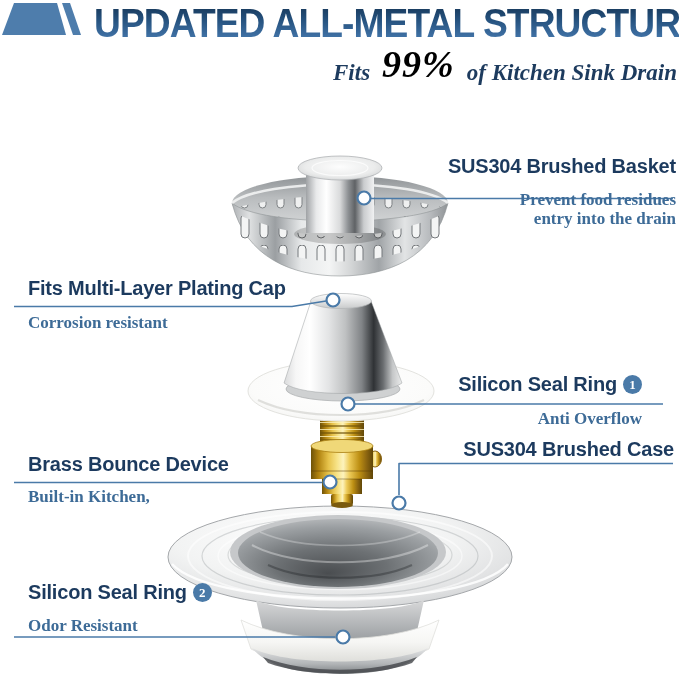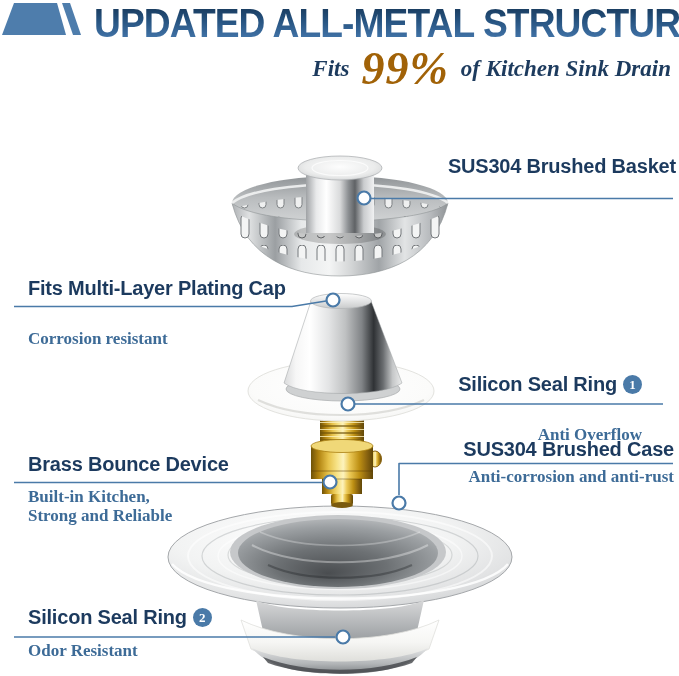--- a/index.html
+++ b/index.html
@@ -5,37 +5,37 @@
   html,body{margin:0;padding:0;background:#ffffff;}
   .scene{position:relative;width:679px;height:676px;overflow:hidden;background:#fff;
          font-family:"Liberation Sans",sans-serif;}
   
   .logo{position:absolute;left:0;top:2px;}
   .title{position:absolute;left:94px;top:1px;white-space:nowrap;
          font-family:"Liberation Sans",sans-serif;font-weight:bold;font-size:40px;
          letter-spacing:-1px;transform:scaleX(.93);transform-origin:0 50%;
          background:linear-gradient(180deg,#14304e 0%,#24507c 40%,#3c6da0 75%,#5186b8 100%);
          -webkit-background-clip:text;background-clip:text;color:transparent;}
-  .subtitle{position:absolute;top:42px;right:8px;display:flex;align-items:center;white-space:nowrap;}
+  .subtitle{position:absolute;top:42px;right:2px;display:flex;align-items:flex-end;white-space:nowrap;}
   .sub-prefix,.sub-suffix{font-family:"Liberation Serif",serif;font-style:italic;font-weight:bold;
          font-size:23px;color:#1d3b5e;}
   .sub-prefix{margin-right:12px;}
   .sub-big{font-family:"Liberation Serif",serif;font-style:italic;font-weight:bold;
-         font-size:46px;color:#a16207;margin-right:12px;letter-spacing:1px;}
+         font-size:38px;color:#000000;margin-right:12px;letter-spacing:1px;}
   
   .callout{position:absolute;}
   .co-right{text-align:right;}
   .co-heading{display:block;font-family:"Liberation Sans",sans-serif;font-weight:bold;
          font-size:20px;line-height:25px;color:#1c3a5e;letter-spacing:-0.2px;white-space:nowrap;}
   .co-desc{font-family:"Liberation Serif",serif;font-weight:bold;font-size:17px;
          line-height:19px;color:#3d6b97;white-space:nowrap;}
   .badge{display:inline-block;width:19px;height:19px;border-radius:50%;background:#4a7aa8;
          color:#ffffff;font-family:"Liberation Serif",serif;font-weight:bold;font-size:13px;
          line-height:19px;text-align:center;vertical-align:2px;margin-left:6px;letter-spacing:0;}
-  .mt11{margin-top:11px;} .mt12{margin-top:28px;} .mt10{margin-top:10px;} .mt5{margin-top:5px;}
+  .mt11{margin-top:11px;} .mt12{margin-top:12px;} .mt10{margin-top:10px;} .mt5{margin-top:5px;}
   .product-svg{position:absolute;left:0;top:0;}
 </style>
 </head>
 <body>
 
 <div class="scene">
 
   <svg class="logo" width="90" height="36" viewBox="0 0 90 36">
     <polygon points="14,1 57,1 66,33 2,33" fill="#4e7dac"></polygon>
     <polygon points="62,1 70,1 81,33 73,33" fill="#4e7dac"></polygon>
@@ -219,51 +219,51 @@
       <circle cx="333" cy="300" r="6.5"></circle>
       <circle cx="348" cy="404" r="6.5"></circle>
       <circle cx="330" cy="482" r="6.5"></circle>
       <circle cx="399" cy="503" r="6.5"></circle>
       <circle cx="343" cy="637" r="6.5"></circle>
     </g>
   </svg>
 
   <div class="callout co-right" style="right:3px;top:154px;">
     <span class="co-heading">SUS304 Brushed Basket</span>
+    <div class="co-desc mt11">
+      <div>Prevent food residues</div>
+      <div>entry into the drain</div>
+    </div>
   </div>
 
   <div class="callout" style="left:28px;top:276px;">
     <span class="co-heading">Fits Multi-Layer Plating Cap</span>
     <div class="co-desc mt12">
       <div>Corrosion resistant</div>
     </div>
   </div>
 
   <div class="callout co-right" style="right:37px;top:372px;">
     <span class="co-heading"><span>Silicon Seal Ring</span><span class="badge">1</span></span>
     <div class="co-desc mt12">
       <div>Anti Overflow</div>
     </div>
   </div>
 
   <div class="callout" style="left:28px;top:452px;">
     <span class="co-heading">Brass Bounce Device</span>
     <div class="co-desc mt10">
       <div>Built-in Kitchen,</div>
-      <div>Strong and Reliable</div>
     </div>
   </div>
 
   <div class="callout co-right" style="right:5px;top:437px;text-align:right;">
     <span class="co-heading">SUS304 Brushed Case</span>
-    <div class="co-desc mt5">
-      <div>Anti-corrosion and anti-rust</div>
-    </div>
-  </div>
-
-  <div class="callout" style="left:28px;top:605px;">
+  </div>
+
+  <div class="callout" style="left:28px;top:580px;">
     <span class="co-heading"><span>Silicon Seal Ring</span><span class="badge">2</span></span>
     <div class="co-desc mt11">
       <div>Odor Resistant</div>
     </div>
   </div>
 
 </div>
 
 </body></html>

